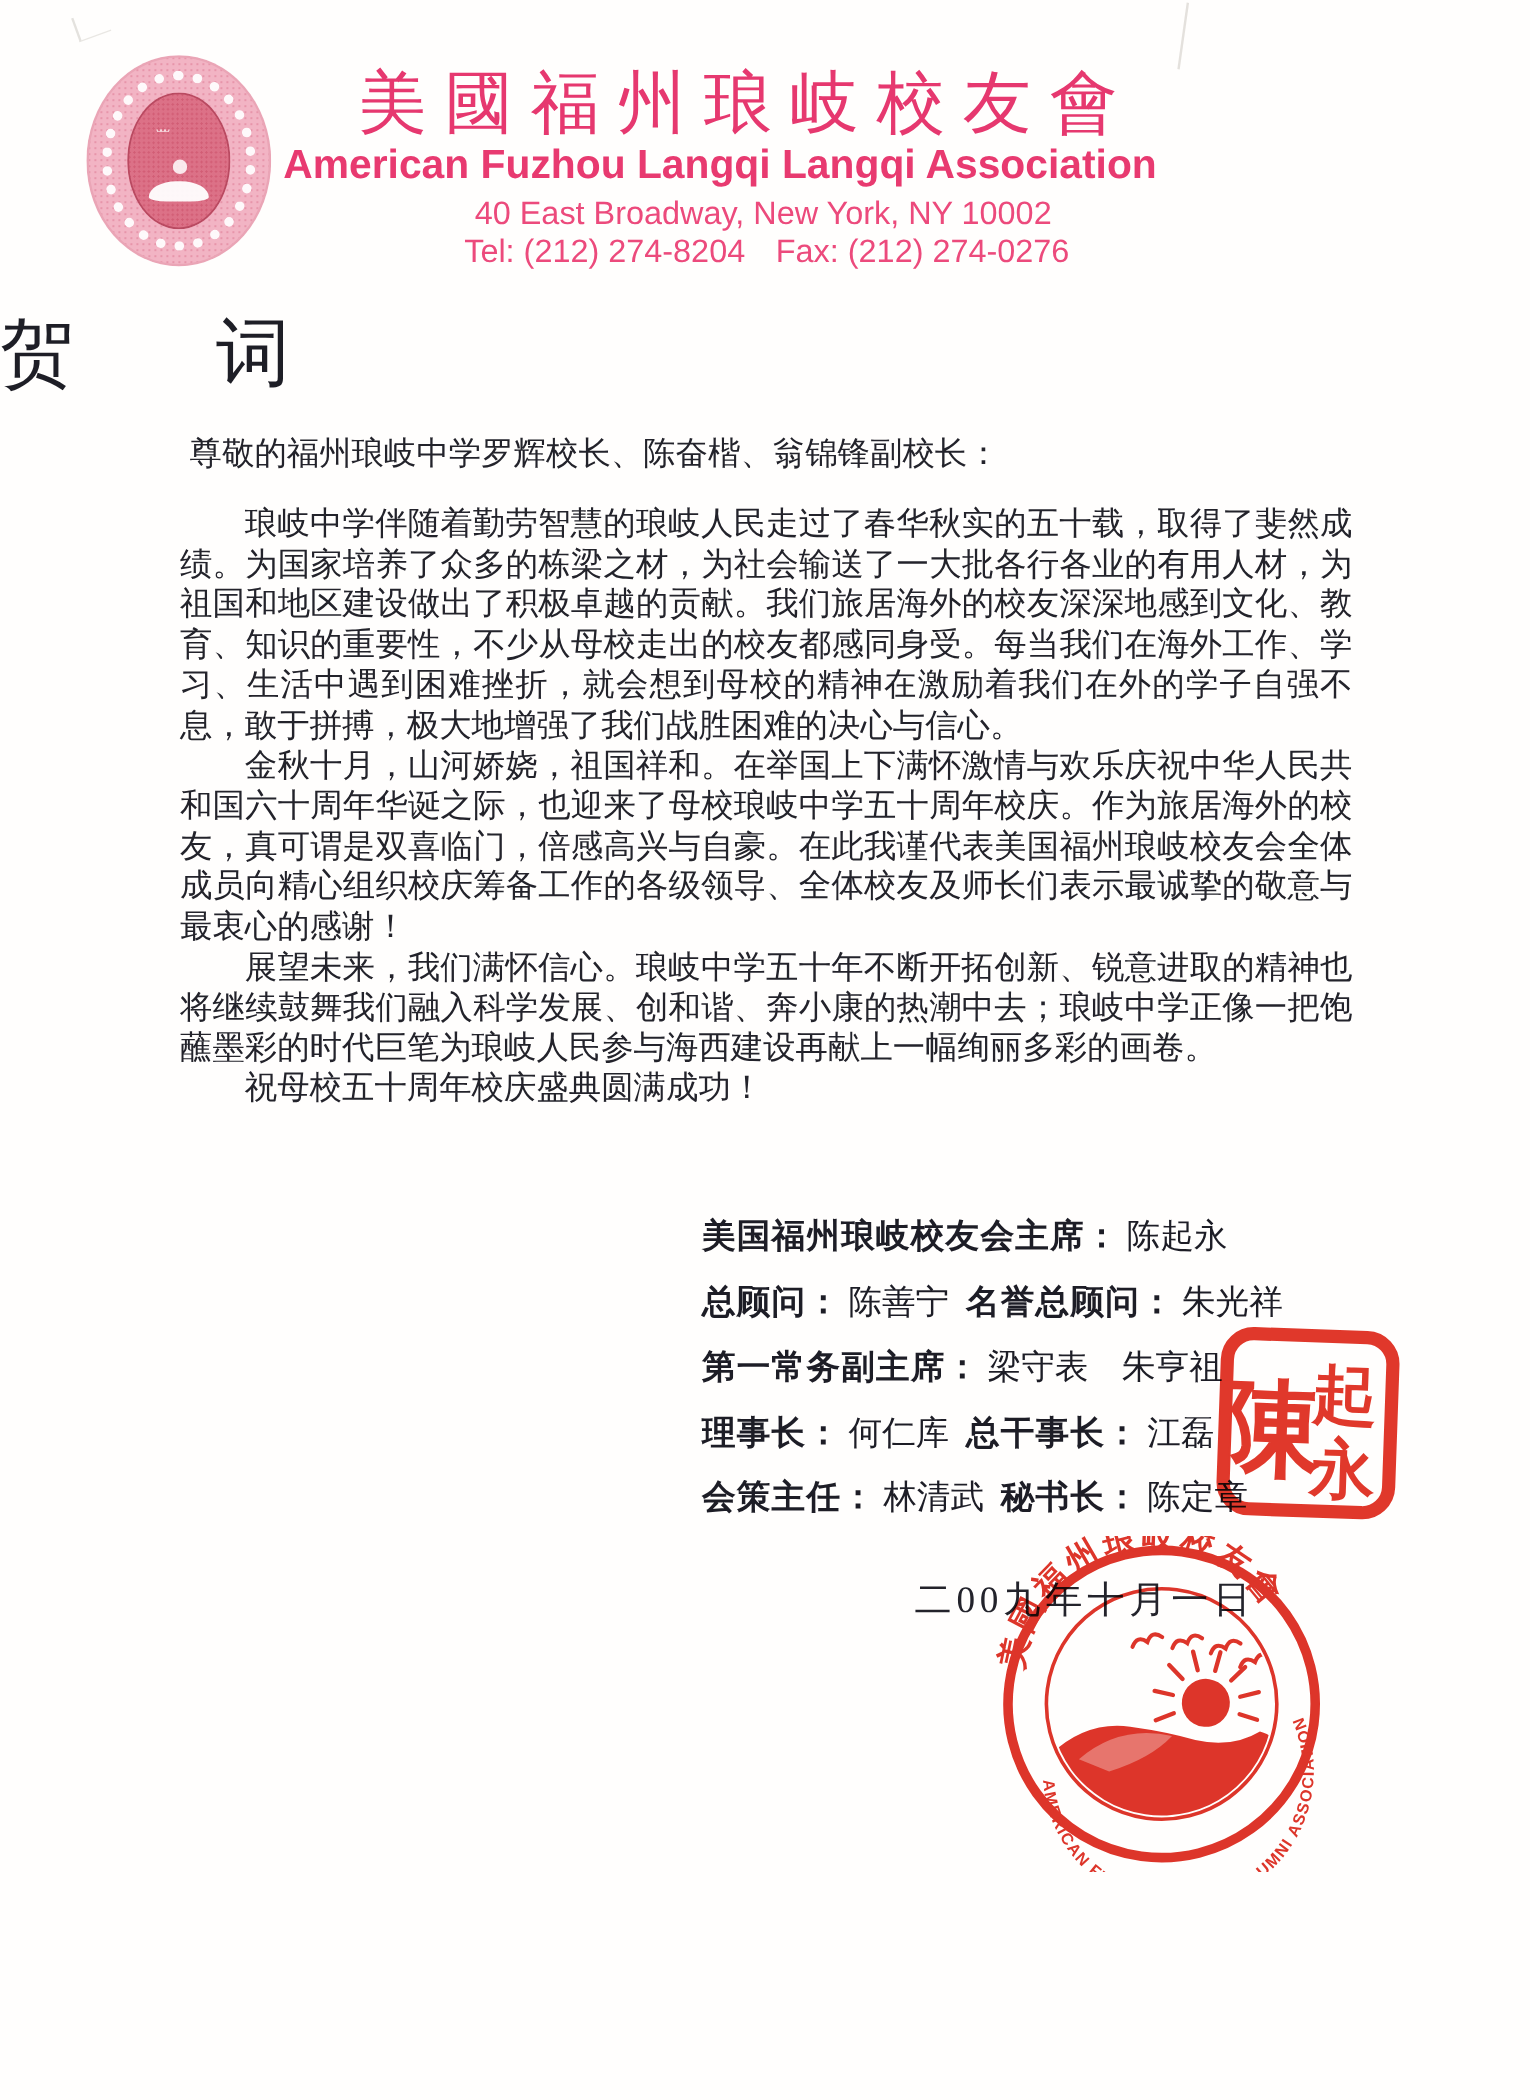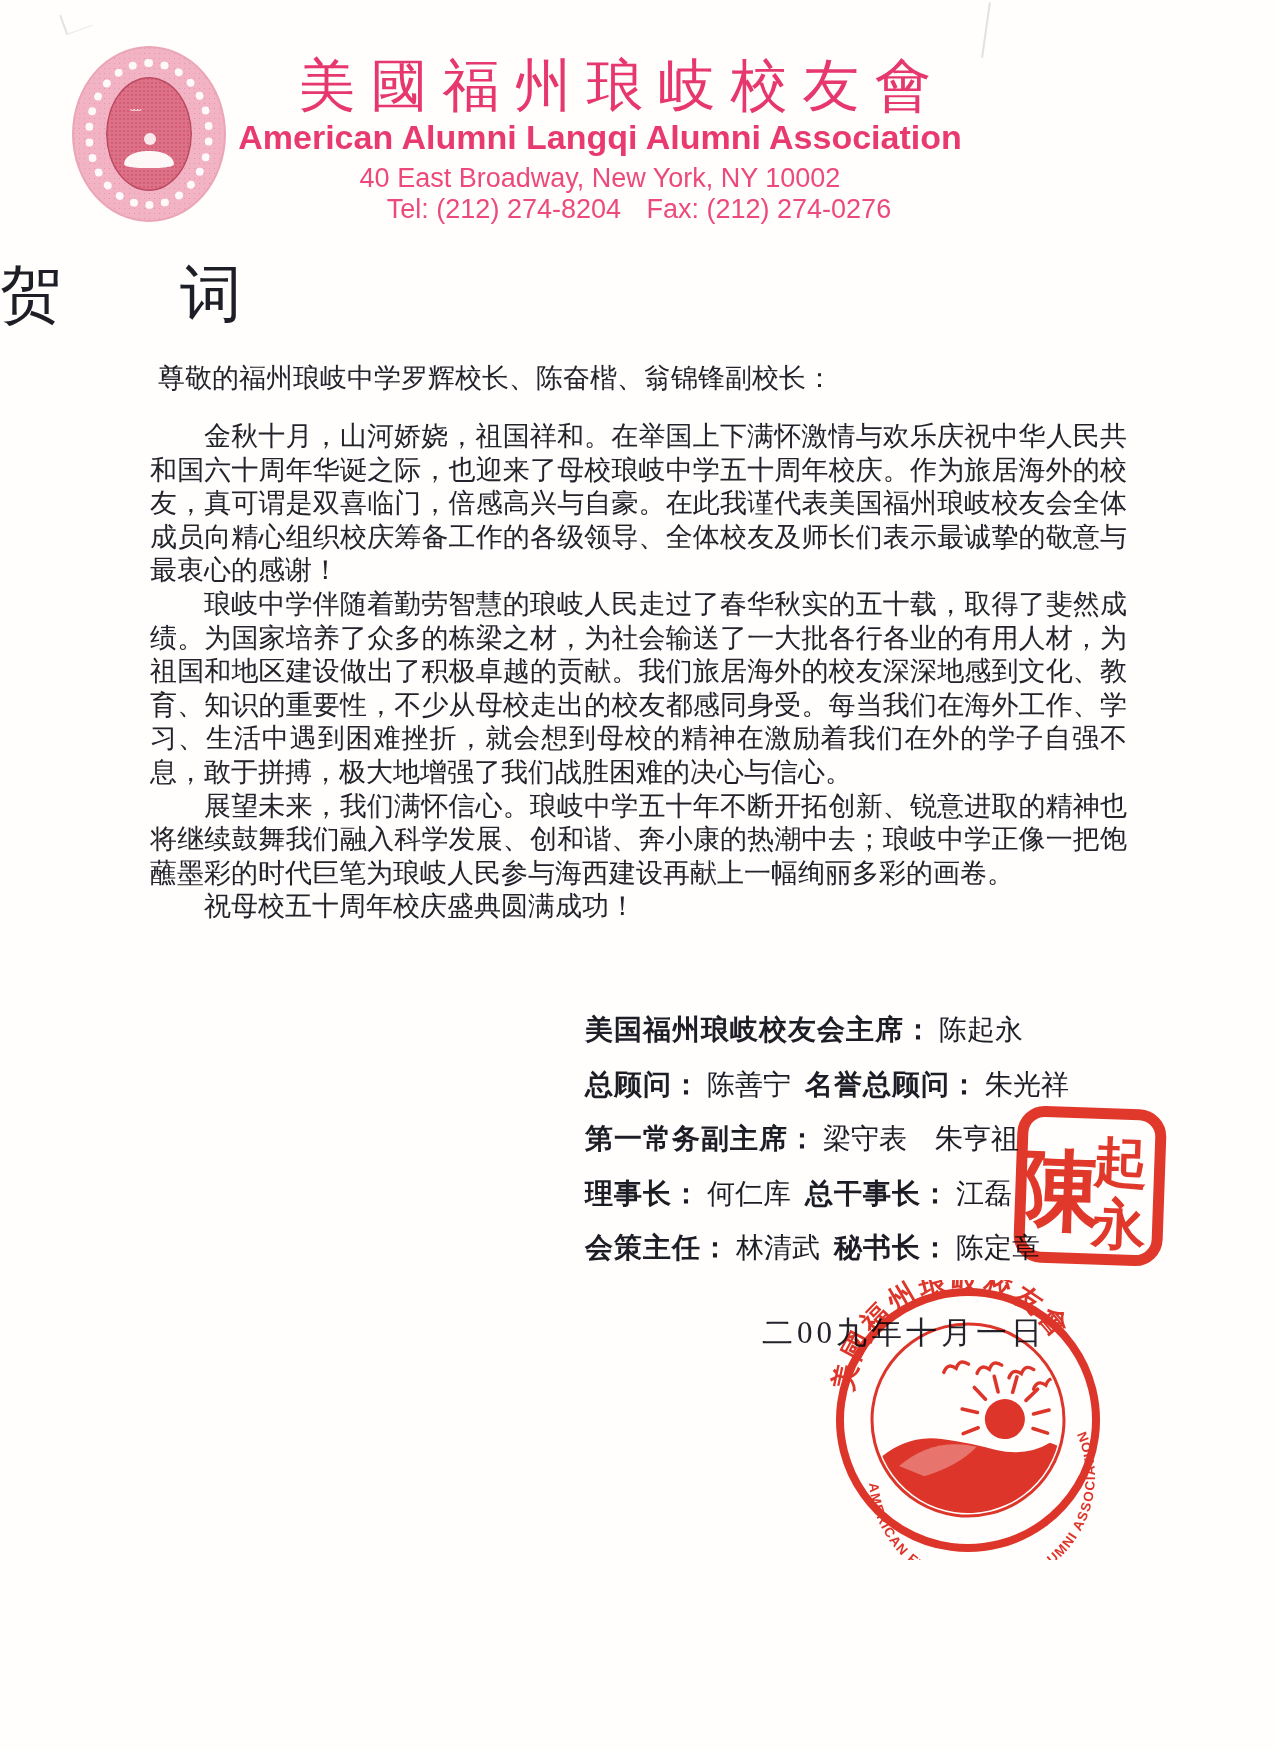--- a/index.html
+++ b/index.html
@@ -28,21 +28,21 @@
     background:#fff;opacity:.85;}
   .emblem-birds{position:absolute;left:24px;top:26px;width:40px;height:12px;color:#fff;
     font-size:13px;letter-spacing:-2px;opacity:.9;font-family:"DejaVu Sans",sans-serif;}
   .org-cn{position:absolute;left:0;top:48px;width:1245px;text-align:center;
     font-size:57px;letter-spacing:15px;color:#e6386f;font-weight:500;}
   .org-en{position:absolute;left:0;top:118px;width:1200px;text-align:center;
     font-family:"Liberation Sans","DejaVu Sans",sans-serif;font-weight:bold;
     font-size:34px;color:#e83a70;}
   .org-addr{position:absolute;left:0;top:163px;width:1200px;text-align:center;
     font-family:"Liberation Sans","DejaVu Sans",sans-serif;
-    font-size:27px;color:#ec4a7c;}
+    font-size:27px;color:#ec4a7c;padding-left:36px;}
   .org-tel{position:absolute;left:0;top:194px;width:1200px;text-align:center;
     font-family:"Liberation Sans","DejaVu Sans",sans-serif;
     font-size:27px;color:#ec4a7c;margin-left:39px;}
   .org-tel span{margin:0 9px;}
   
   .letter-title{position:absolute;left:0;top:252px;width:1150px;text-align:left;
     font-size:62px;letter-spacing:28px;color:#1e1e26;}
   .salutation{position:absolute;left:158px;top:360px;font-size:27px;color:#23232b;}
   .body-text{position:absolute;left:150px;top:420px;width:977px;
     font-size:27px;line-height:33.6px;text-align:justify;color:#23232b;}
@@ -79,34 +79,34 @@
   <div class="emblem">
     <div class="emblem-ring"></div>
     <div class="emblem-core">
       <div class="emblem-birds">ᵕᵕᵕ</div>
       <div class="emblem-dot"></div>
       <div class="emblem-hill"></div>
     </div>
   </div>
 
   <div class="org-cn">美國福州琅岐校友會</div>
-  <div class="org-en">American Alumni Langqi Alumni Association</div>
+  <div class="org-en">American Fuzhou Langqi Langqi Association</div>
   <div class="org-addr">40 East Broadway, New York, NY 10002</div>
   <div class="org-tel">
     <span>Tel: (212) 274-8204</span>
     <span>Fax: (212) 274-0276</span>
   </div>
 
   <div class="letter-title">贺　词</div>
 
   <div class="salutation">尊敬的福州琅岐中学罗辉校长、陈奋楷、翁锦锋副校长：</div>
 
   <div class="body-text">
+    <p>琅岐中学伴随着勤劳智慧的琅岐人民走过了春华秋实的五十载，取得了斐然成绩。为国家培养了众多的栋梁之材，为社会输送了一大批各行各业的有用人材，为祖国和地区建设做出了积极卓越的贡献。我们旅居海外的校友深深地感到文化、教育、知识的重要性，不少从母校走出的校友都感同身受。每当我们在海外工作、学习、生活中遇到困难挫折，就会想到母校的精神在激励着我们在外的学子自强不息，敢于拼搏，极大地增强了我们战胜困难的决心与信心。</p>
     <p>金秋十月，山河娇娆，祖国祥和。在举国上下满怀激情与欢乐庆祝中华人民共和国六十周年华诞之际，也迎来了母校琅岐中学五十周年校庆。作为旅居海外的校友，真可谓是双喜临门，倍感高兴与自豪。在此我谨代表美国福州琅岐校友会全体成员向精心组织校庆筹备工作的各级领导、全体校友及师长们表示最诚挚的敬意与最衷心的感谢！</p>
-    <p>琅岐中学伴随着勤劳智慧的琅岐人民走过了春华秋实的五十载，取得了斐然成绩。为国家培养了众多的栋梁之材，为社会输送了一大批各行各业的有用人材，为祖国和地区建设做出了积极卓越的贡献。我们旅居海外的校友深深地感到文化、教育、知识的重要性，不少从母校走出的校友都感同身受。每当我们在海外工作、学习、生活中遇到困难挫折，就会想到母校的精神在激励着我们在外的学子自强不息，敢于拼搏，极大地增强了我们战胜困难的决心与信心。</p>
     <p>展望未来，我们满怀信心。琅岐中学五十年不断开拓创新、锐意进取的精神也将继续鼓舞我们融入科学发展、创和谐、奔小康的热潮中去；琅岐中学正像一把饱蘸墨彩的时代巨笔为琅岐人民参与海西建设再献上一幅绚丽多彩的画卷。</p>
     <p>祝母校五十周年校庆盛典圆满成功！</p>
   </div>
 
   <div class="sig">
     <div class="sig-line">
       <span class="sig-label">美国福州琅岐校友会主席：</span><span class="sig-name">陈起永</span>
     </div>
     <div class="sig-line">
       <span class="sig-label">总顾问：</span><span class="sig-name">陈善宁</span><span class="sig-label second">名誉总顾问：</span><span class="sig-name">朱光祥</span>

